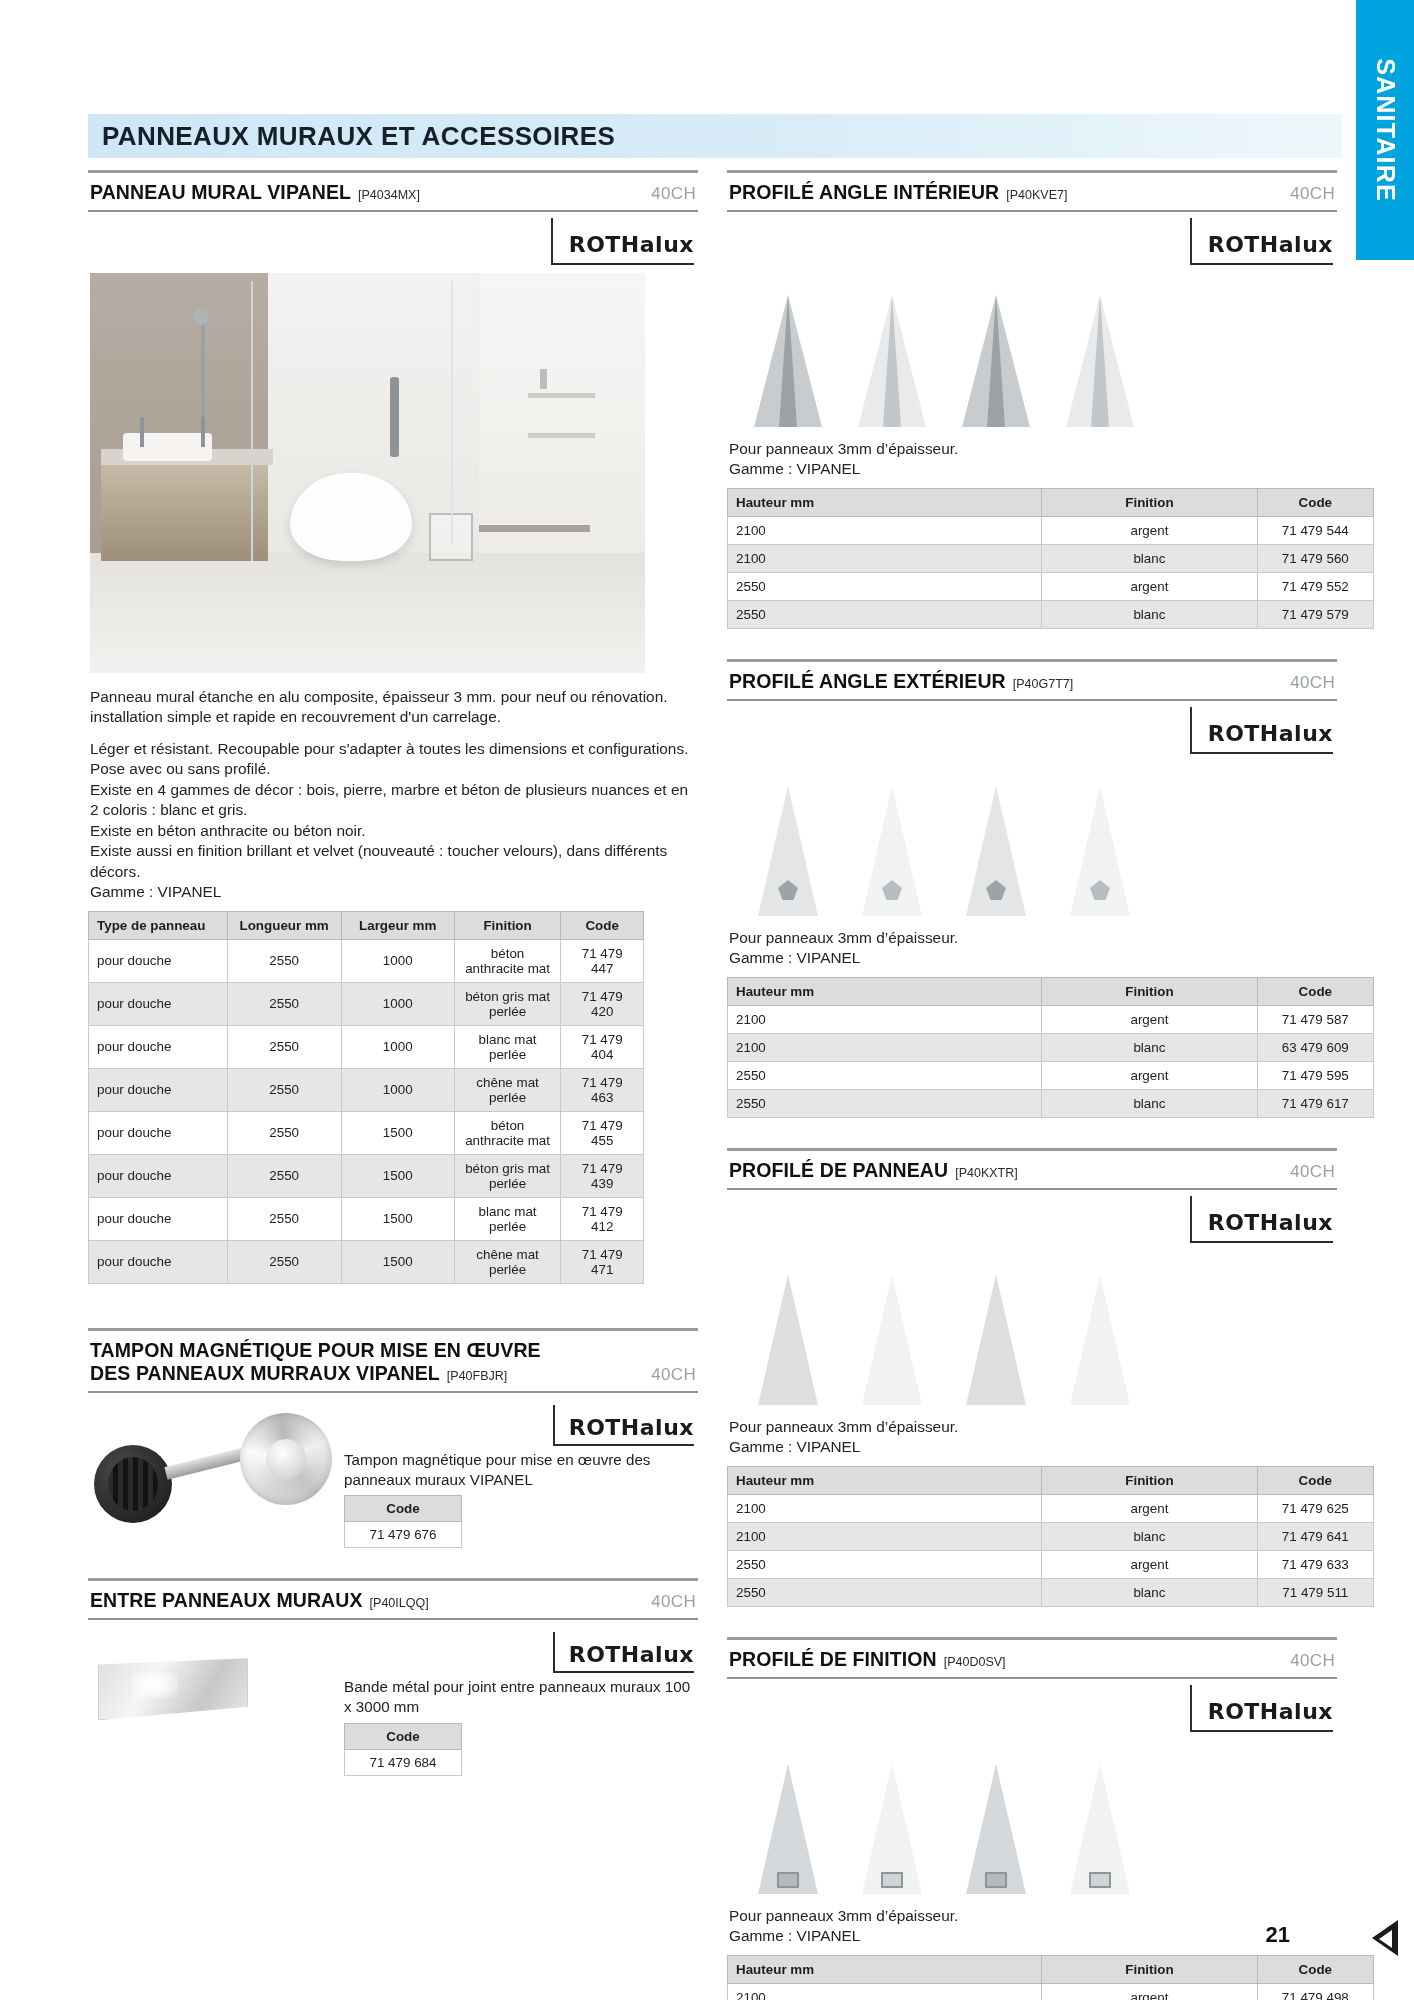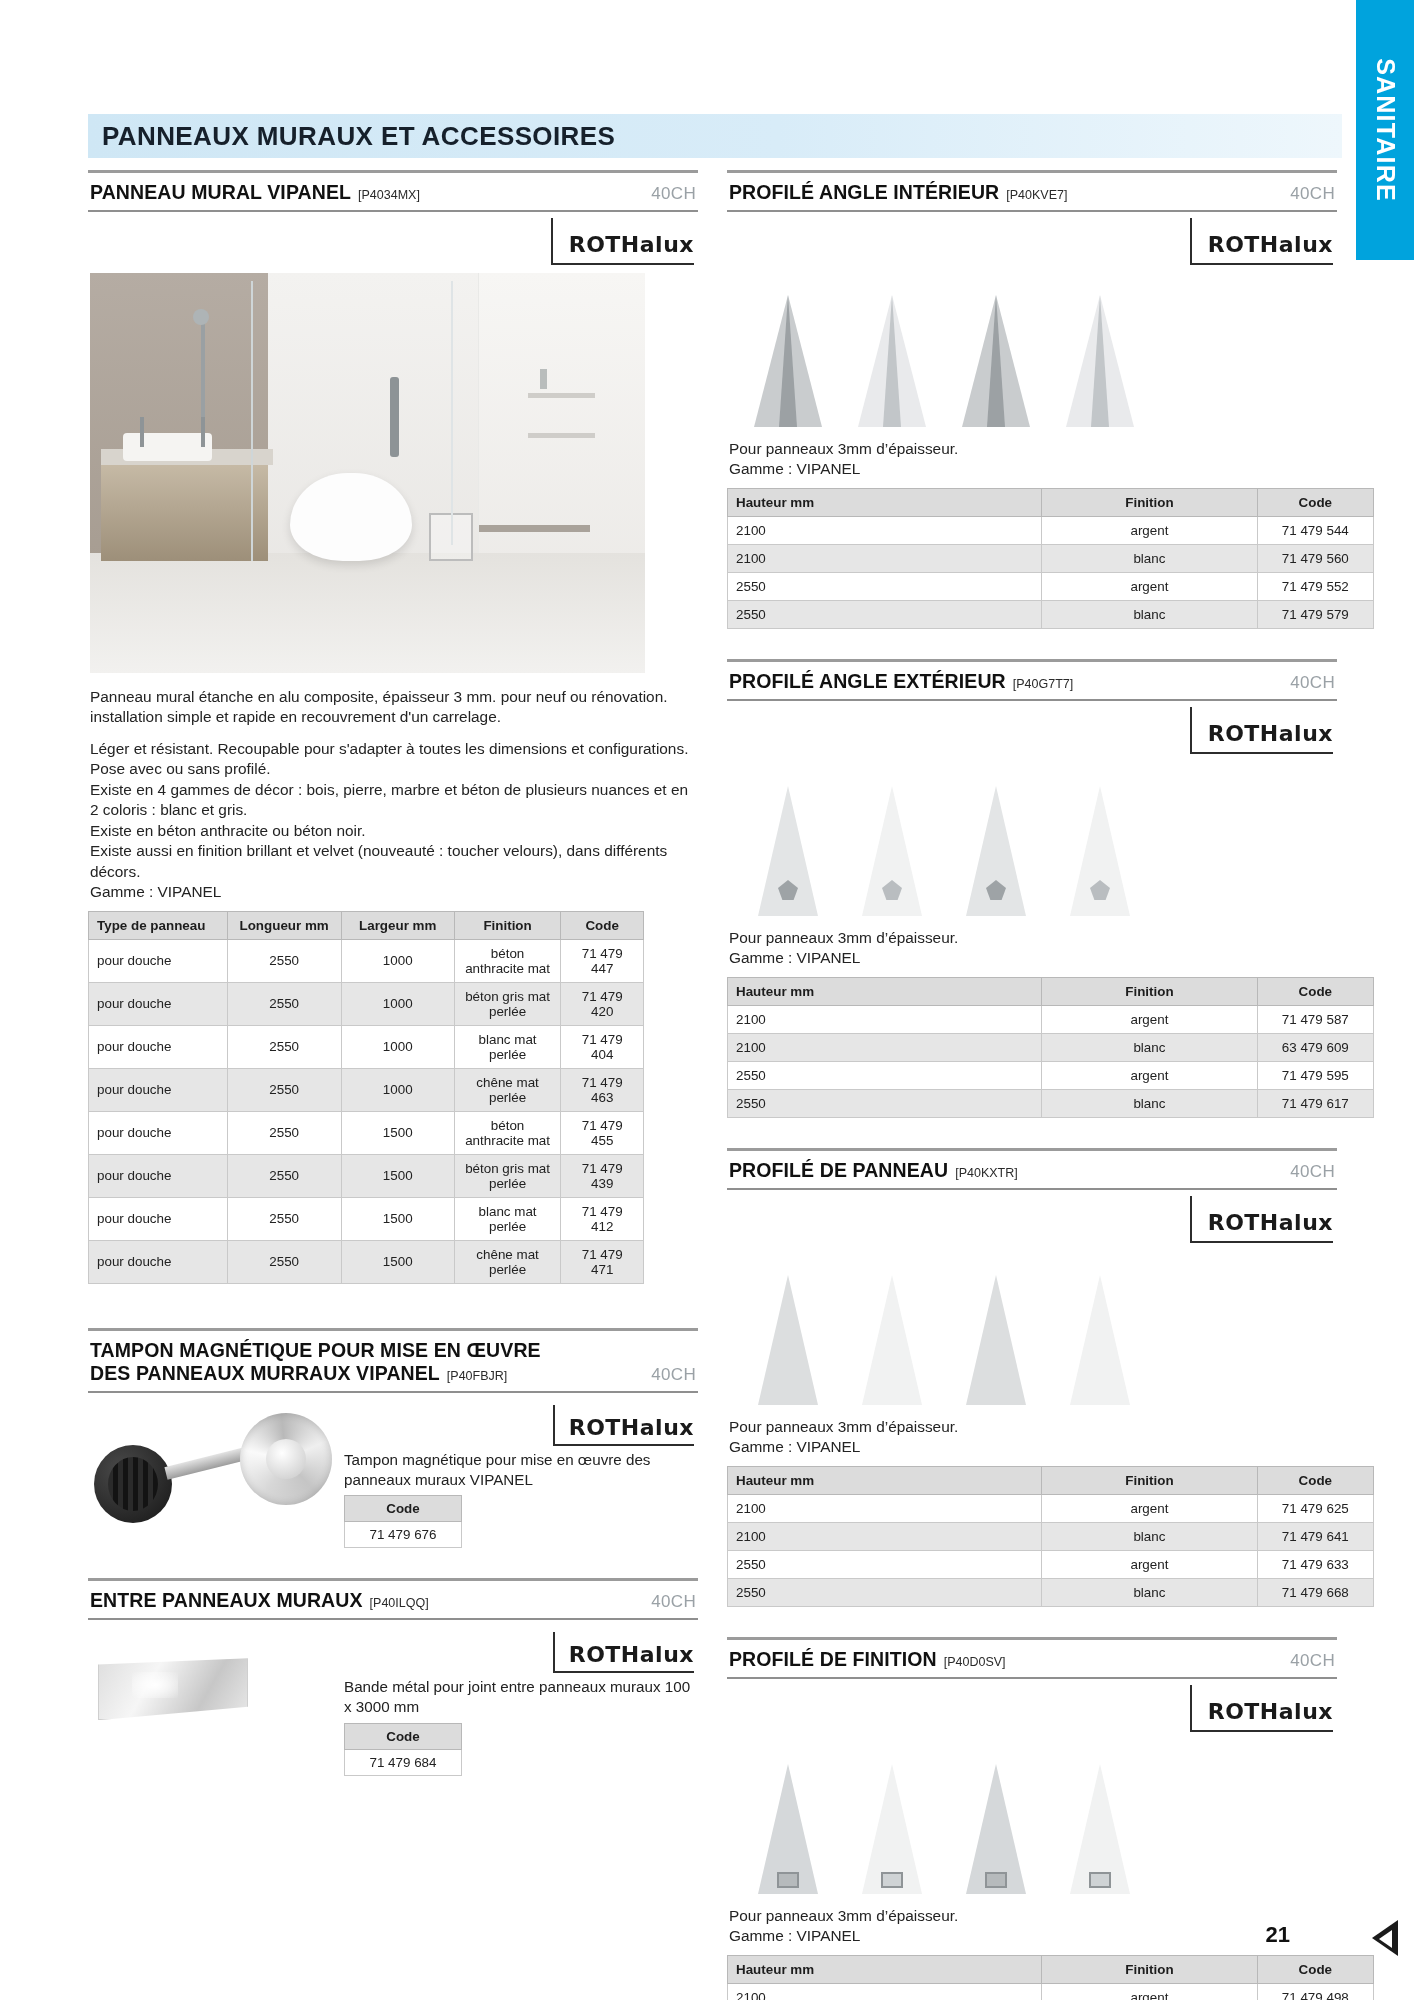--- a/index.html
+++ b/index.html
@@ -719,21 +719,21 @@
             <td>71 479 641</td>
           </tr>
           <tr>
             <td class="lft">2550</td>
             <td>argent</td>
             <td>71 479 633</td>
           </tr>
           <tr class="alt">
             <td class="lft">2550</td>
             <td>blanc</td>
-            <td>71 479 668</td>
+            <td>71 479 511</td>
           </tr>
         </tbody>
       </table>
     </div>
 
     <div class="gap-sm"></div>
 
     <div class="sec rule-top">
       <div class="sec-head">
         <h2>PROFILÉ DE FINITION</h2>

